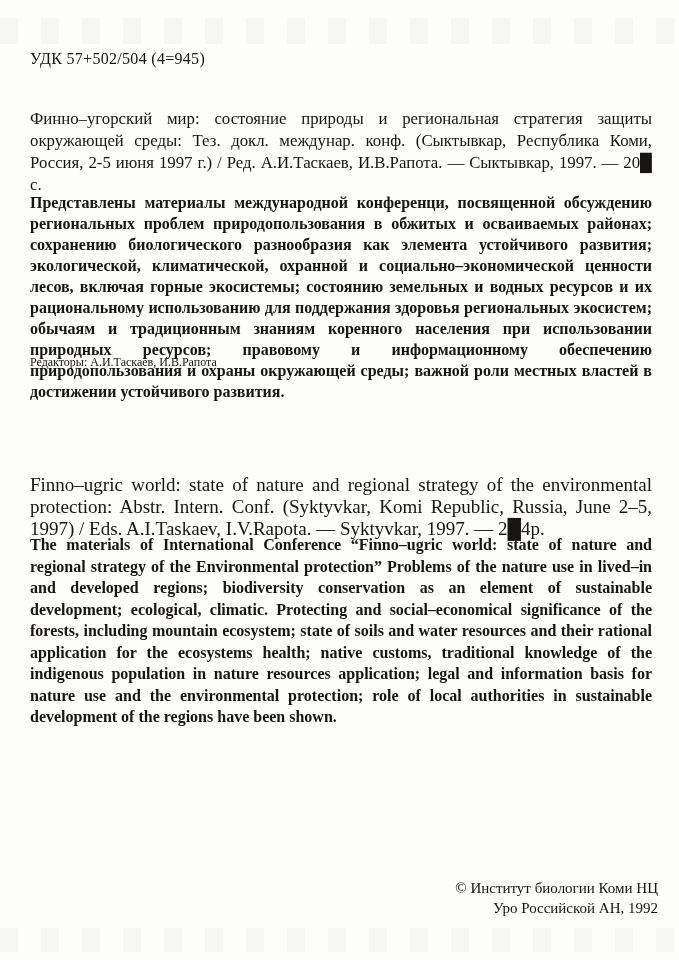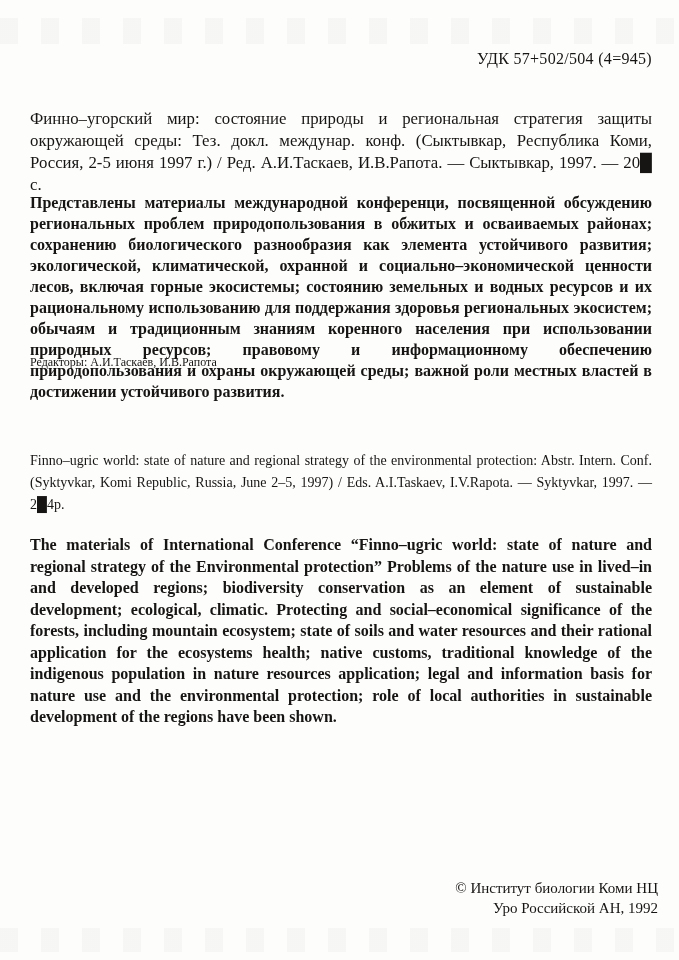--- a/index.html
+++ b/index.html
@@ -32,33 +32,32 @@
 
   .block {
     position: absolute;
     left: 30px;
     width: 622px;
   }
   .udk {
     top: 50px;
     font-size: 16px;
     letter-spacing: 0.3px;
-    text-align: right;
   }
   .title-block {
     text-align: justify;
   }
   .ru-title {
     top: 91px;
     font-size: 16.8px;
     line-height: 22px;
   }
   .en-title {
-    top: 436px;
-    font-size: 14px;
+    top: 455px;
+    font-size: 19px;
     line-height: 22px;
   }
   .title-bold {
     font-weight: normal;
   }
   .abstract {
     text-align: justify;
     font-size: 16px;
     font-weight: bold;
   }

